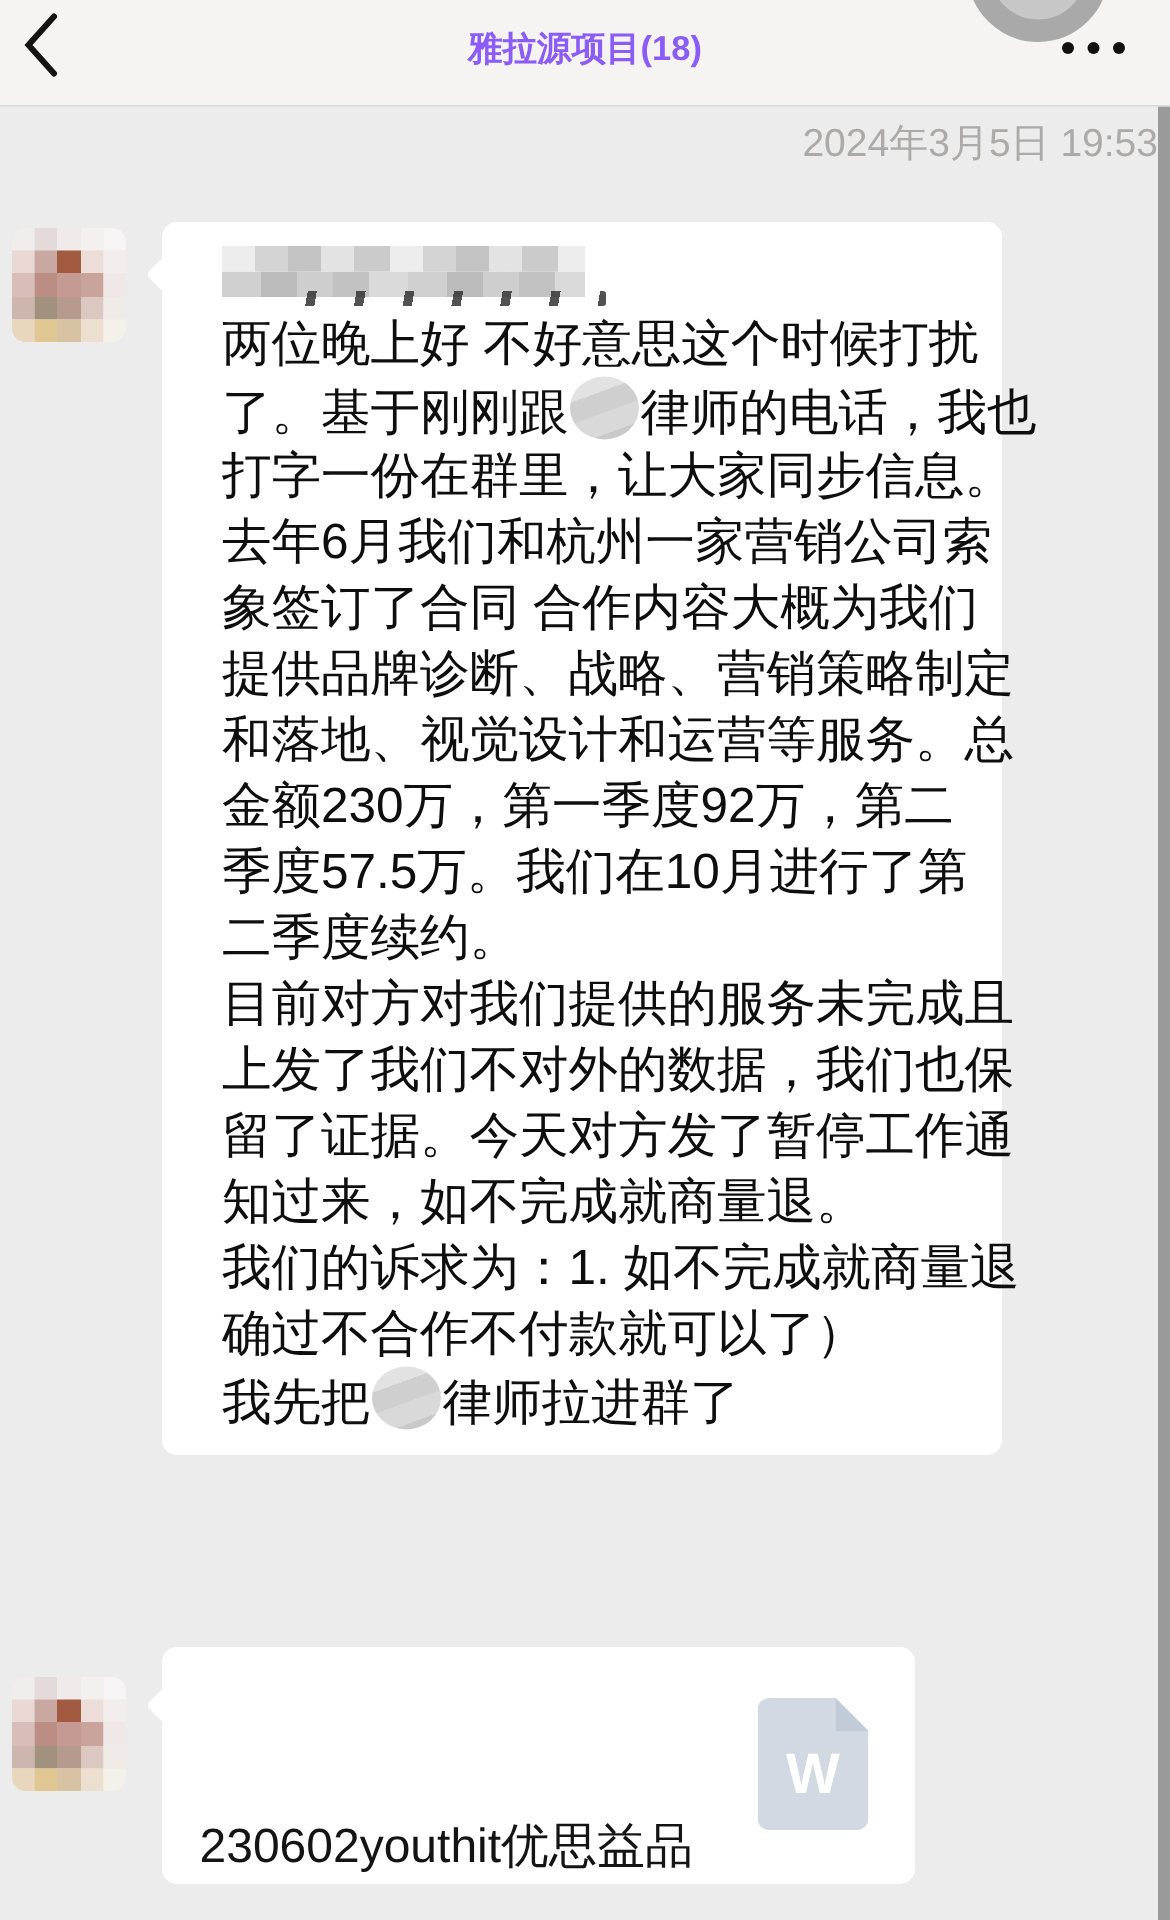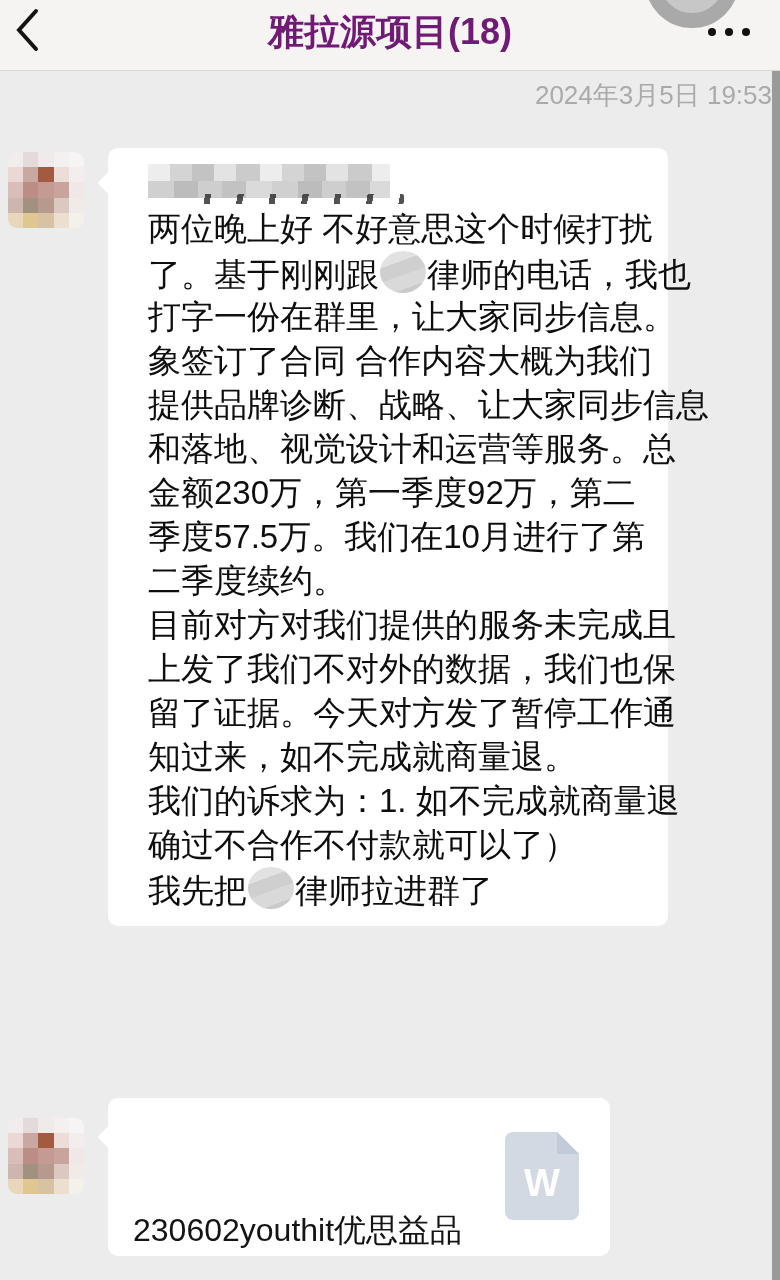--- a/index.html
+++ b/index.html
@@ -3,21 +3,21 @@
 <meta charset="utf-8">
 <style>
   html,body{margin:0;padding:0;}
   body{font-family:"Liberation Sans","DejaVu Sans",sans-serif;background:#ececec;}
   .screen{position:relative;width:780px;height:1280px;background:#ececec;overflow:hidden;}
 
   
   .navbar{position:absolute;left:0;top:0;width:780px;height:70px;background:#f5f4f2;border-bottom:1px solid #d8d8d8;z-index:5;}
   .back-btn{position:absolute;left:8px;top:4px;width:44px;height:52px;cursor:pointer;}
   .nav-title{position:absolute;left:140px;right:140px;top:8px;height:48px;line-height:48px;text-align:center;
-             font-size:36px;font-weight:600;color:#701a75;white-space:nowrap;}
+             font-size:23px;font-weight:600;color:#8b5cf6;white-space:nowrap;}
   .float-ball{position:absolute;left:645px;top:-66px;width:94px;height:94px;box-sizing:border-box;
               border-radius:50%;background:#c7c7c7;border:15px solid #a9a9a9;}
   .more-btn{position:absolute;right:30px;top:22px;width:42px;height:20px;display:flex;align-items:center;
             justify-content:space-between;cursor:pointer;}
   .more-btn i{display:block;width:8px;height:8px;border-radius:50%;background:#111;}
 
   
   .timestamp{position:absolute;left:0;top:78px;width:772px;text-align:right;font-size:26px;color:#abaaa9;}
 
   .avatar{position:absolute;width:76px;height:76px;border-radius:9px;overflow:hidden;display:grid;
@@ -105,22 +105,23 @@
       <div style="background: rgb(236, 223, 208);"></div>
       <div style="background: rgb(244, 240, 234);"></div>
     </div>
   <div class="bubble">
     <div class="tail"></div>
     <div id="msg-lines">
         <div class="msg-line redacted-line"><div class="redacted-mosaic"></div><div class="redacted-remnants"></div></div>
         <div class="msg-line">两位晚上好 不好意思这个时候打扰</div>
         <div class="msg-line">了。基于刚刚跟<span class="blur-blob"></span>律师的电话，我也</div>
         <div class="msg-line">打字一份在群里，让大家同步信息。</div>
+        <div class="msg-line">去年6月我们和杭州一家营销公司索</div>
         <div class="msg-line">象签订了合同 合作内容大概为我们</div>
-        <div class="msg-line">提供品牌诊断、战略、让大家同步信息</div>
+        <div class="msg-line">提供品牌诊断、战略、营销策略制定</div>
         <div class="msg-line">和落地、视觉设计和运营等服务。总</div>
         <div class="msg-line">金额230万，第一季度92万，第二</div>
         <div class="msg-line">季度57.5万。我们在10月进行了第</div>
         <div class="msg-line">二季度续约。</div>
         <div class="msg-line">目前对方对我们提供的服务未完成且</div>
         <div class="msg-line">上发了我们不对外的数据，我们也保</div>
         <div class="msg-line">留了证据。今天对方发了暂停工作通</div>
         <div class="msg-line">知过来，如不完成就商量退。</div>
         <div class="msg-line">我们的诉求为：1. 如不完成就商量退</div>
         <div class="msg-line">确过不合作不付款就可以了）</div>

